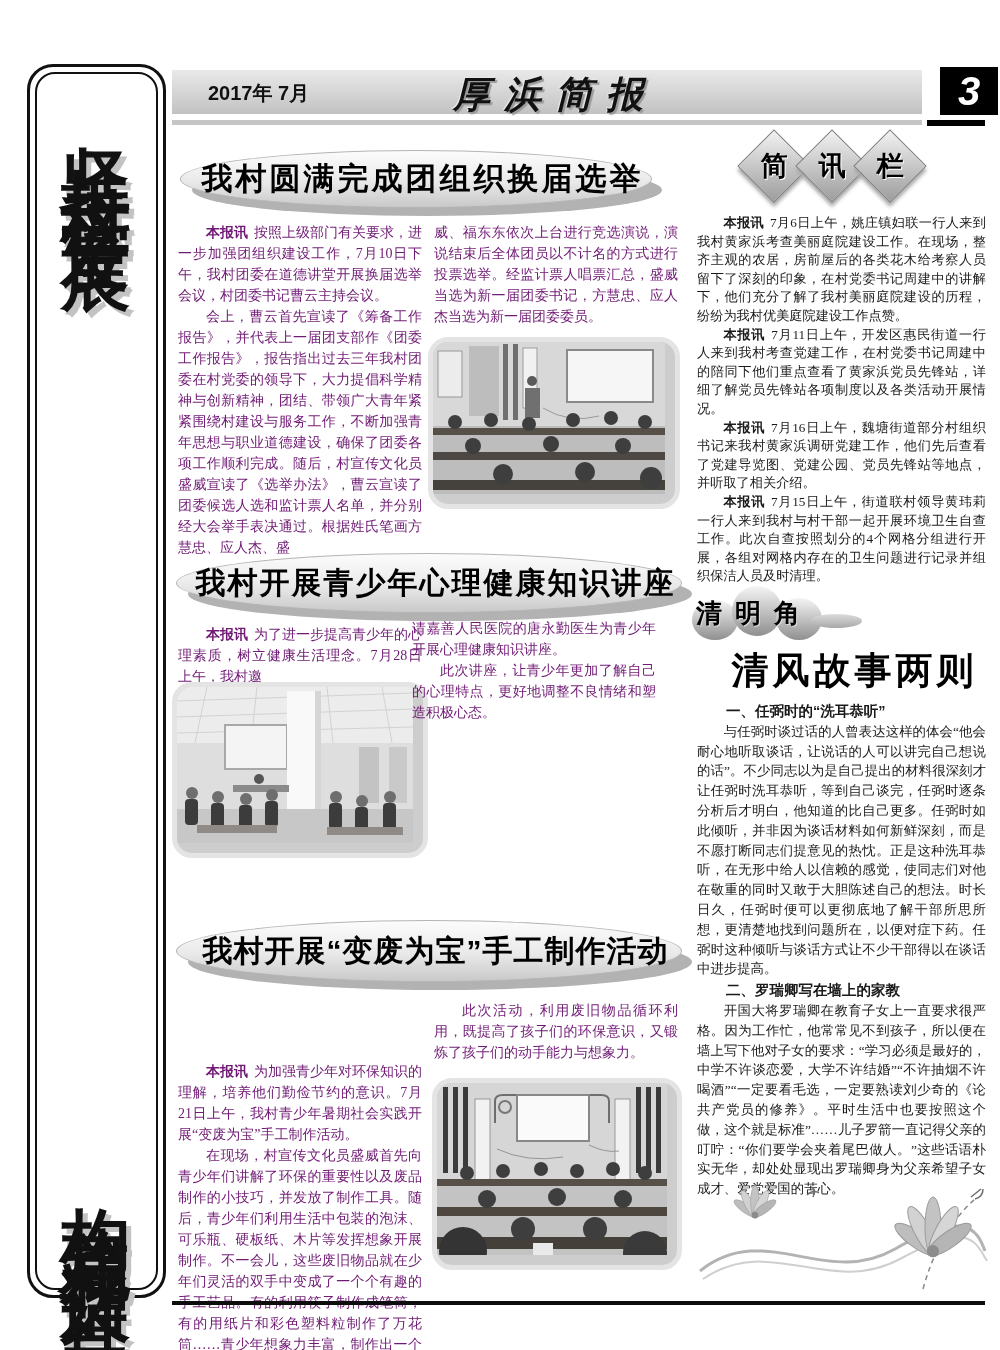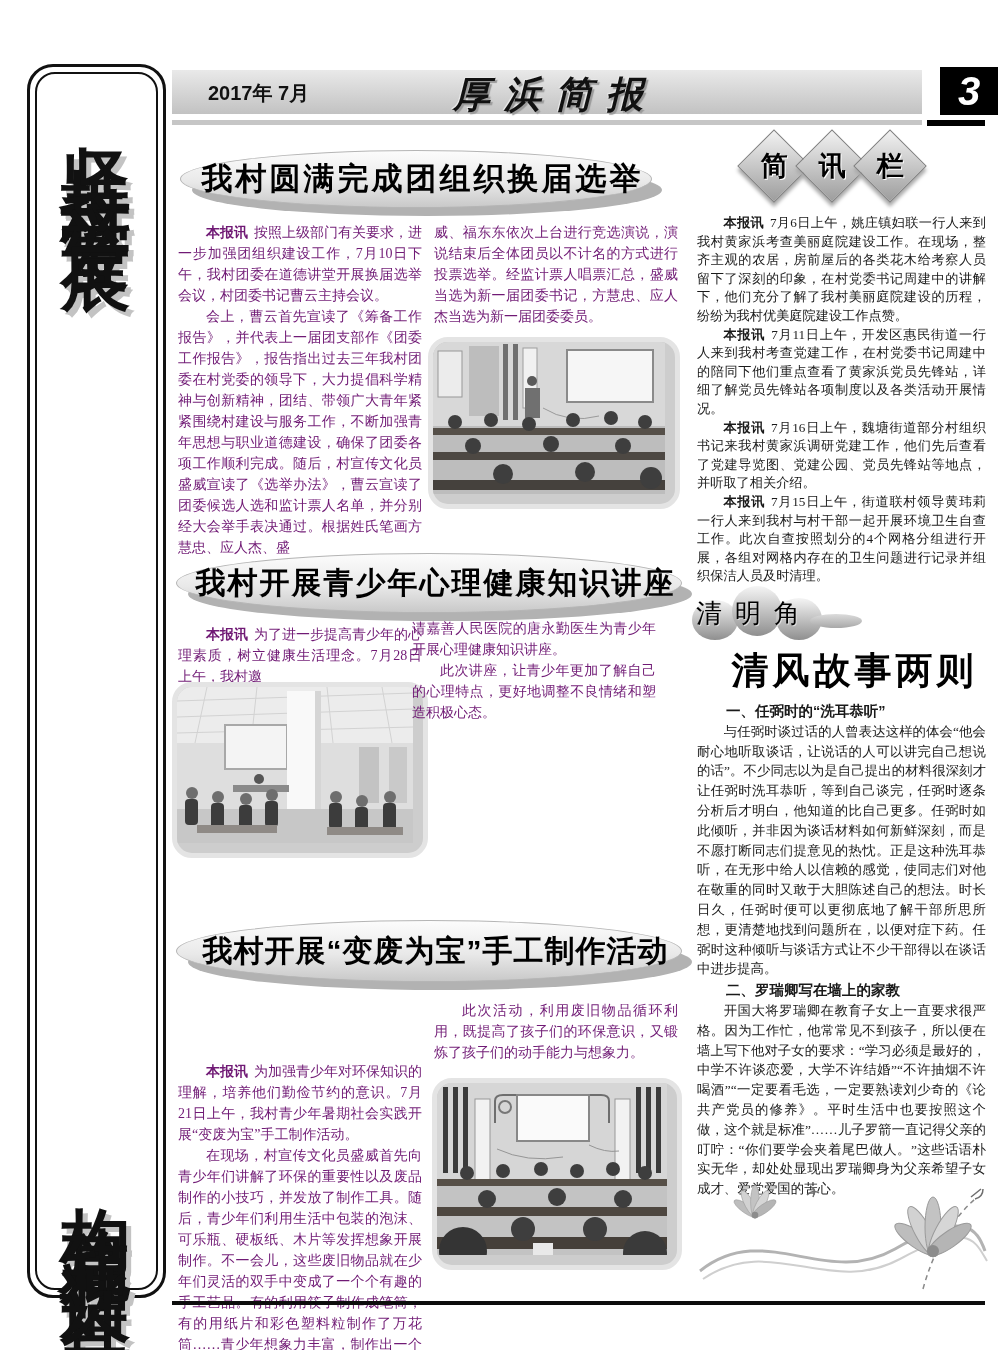--- a/index.html
+++ b/index.html
@@ -70,21 +70,21 @@
   .briefs p{margin:0;text-indent:2em;}
 
   
   .ribbon{left:692px;top:584px;width:170px;height:62px;}
   .rb-c{position:absolute;border-radius:50%;background:linear-gradient(180deg,#f5f5f5,#8f8f8f);}
   .rb-c1{left:0;top:16px;width:46px;height:40px;}
   .rb-c2{left:40px;top:2px;width:50px;height:50px;}
   .rb-c3{left:84px;top:14px;width:46px;height:42px;}
   .rb-tail{position:absolute;left:118px;top:30px;width:52px;height:14px;border-radius:50%;
        background:linear-gradient(180deg,#dcdcdc,#a8a8a8);}
-  .rb-text{position:absolute;left:4px;top:12px;font-weight:normal;font-size:26px;letter-spacing:13px;
+  .rb-text{position:absolute;left:4px;top:12px;font-weight:bold;font-size:26px;letter-spacing:13px;
        color:#000;text-shadow:1px 1px 0 #ddd;font-family:"DejaVu Serif",serif;}
   .corner-title{left:697px;top:646px;width:289px;text-align:center;font-weight:bold;font-size:37px;letter-spacing:4px;color:#000;}
   .stories{left:697px;top:700px;width:289px;font-size:13.4px;line-height:19.8px;text-align:justify;}
   .stories p{margin:0;text-indent:2em;}
   .stories .shead{font-family:"Liberation Sans","DejaVu Sans",sans-serif;font-weight:bold;font-size:14.5px;margin-top:2px;}
 
   
   .lotus{left:695px;top:1185px;width:295px;height:112px;}
   .bottom-rule{left:172px;top:1301px;width:813px;height:4px;background:#0d0d0d;}
 </style>

